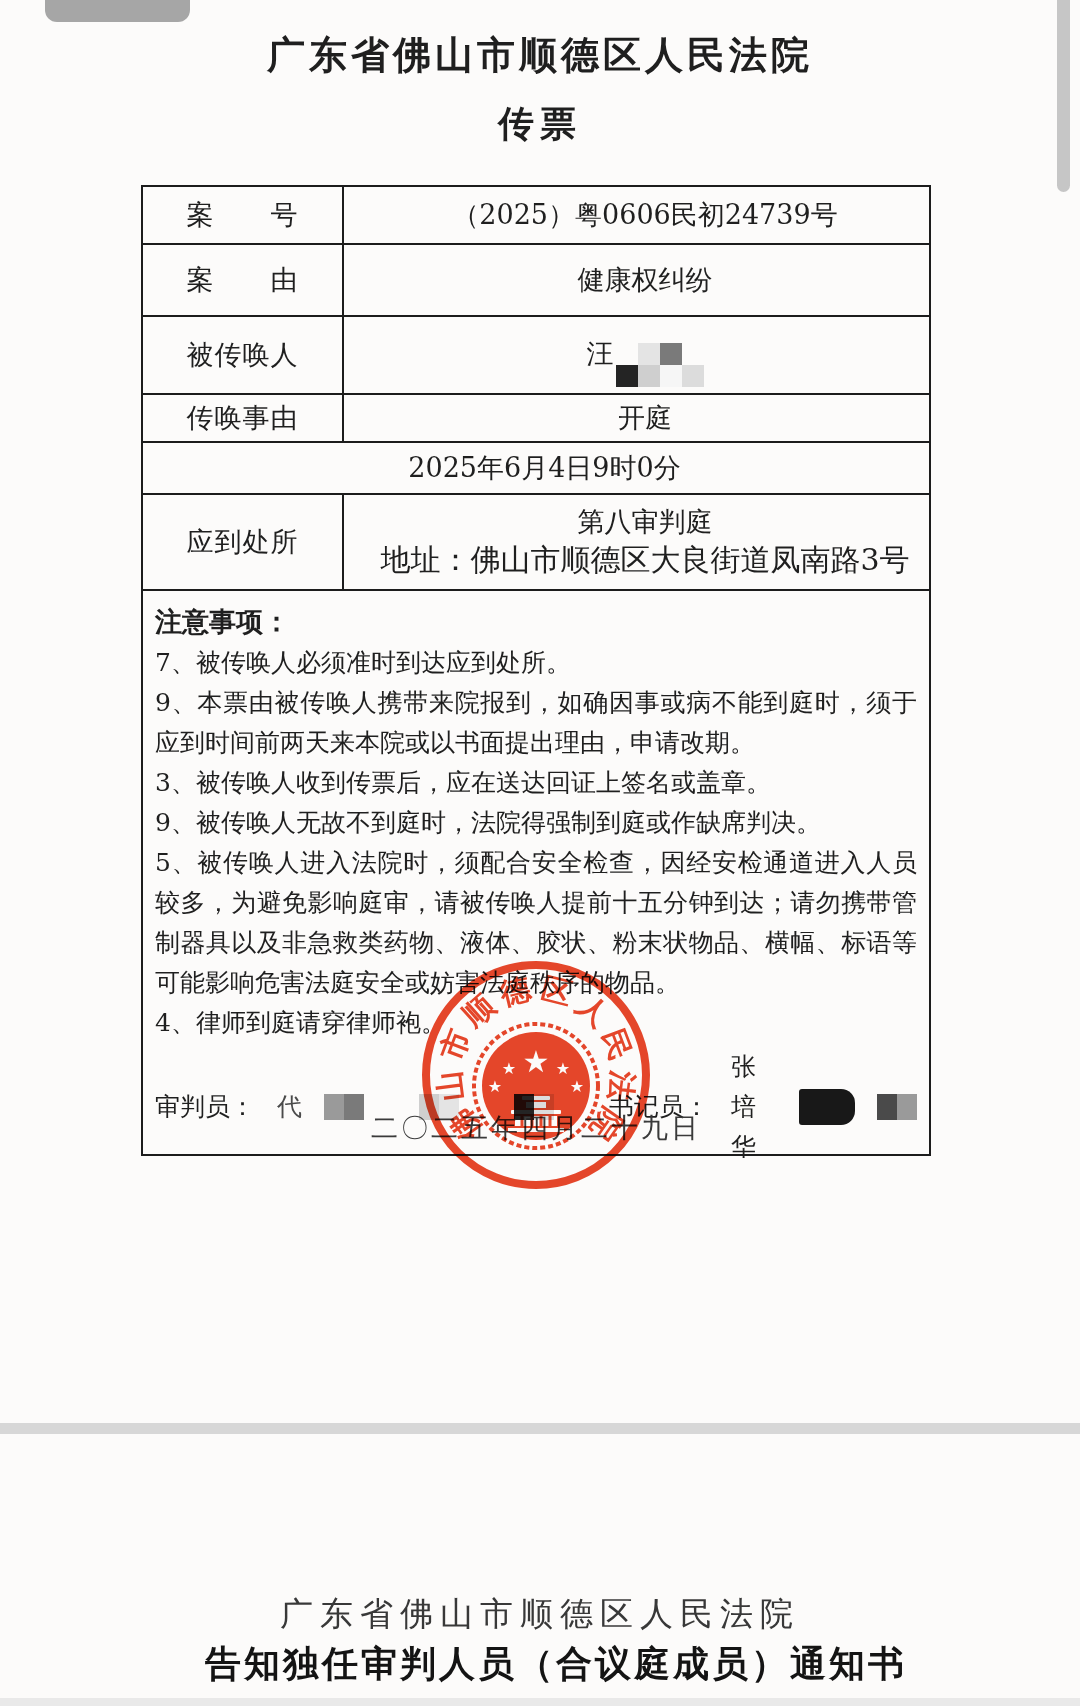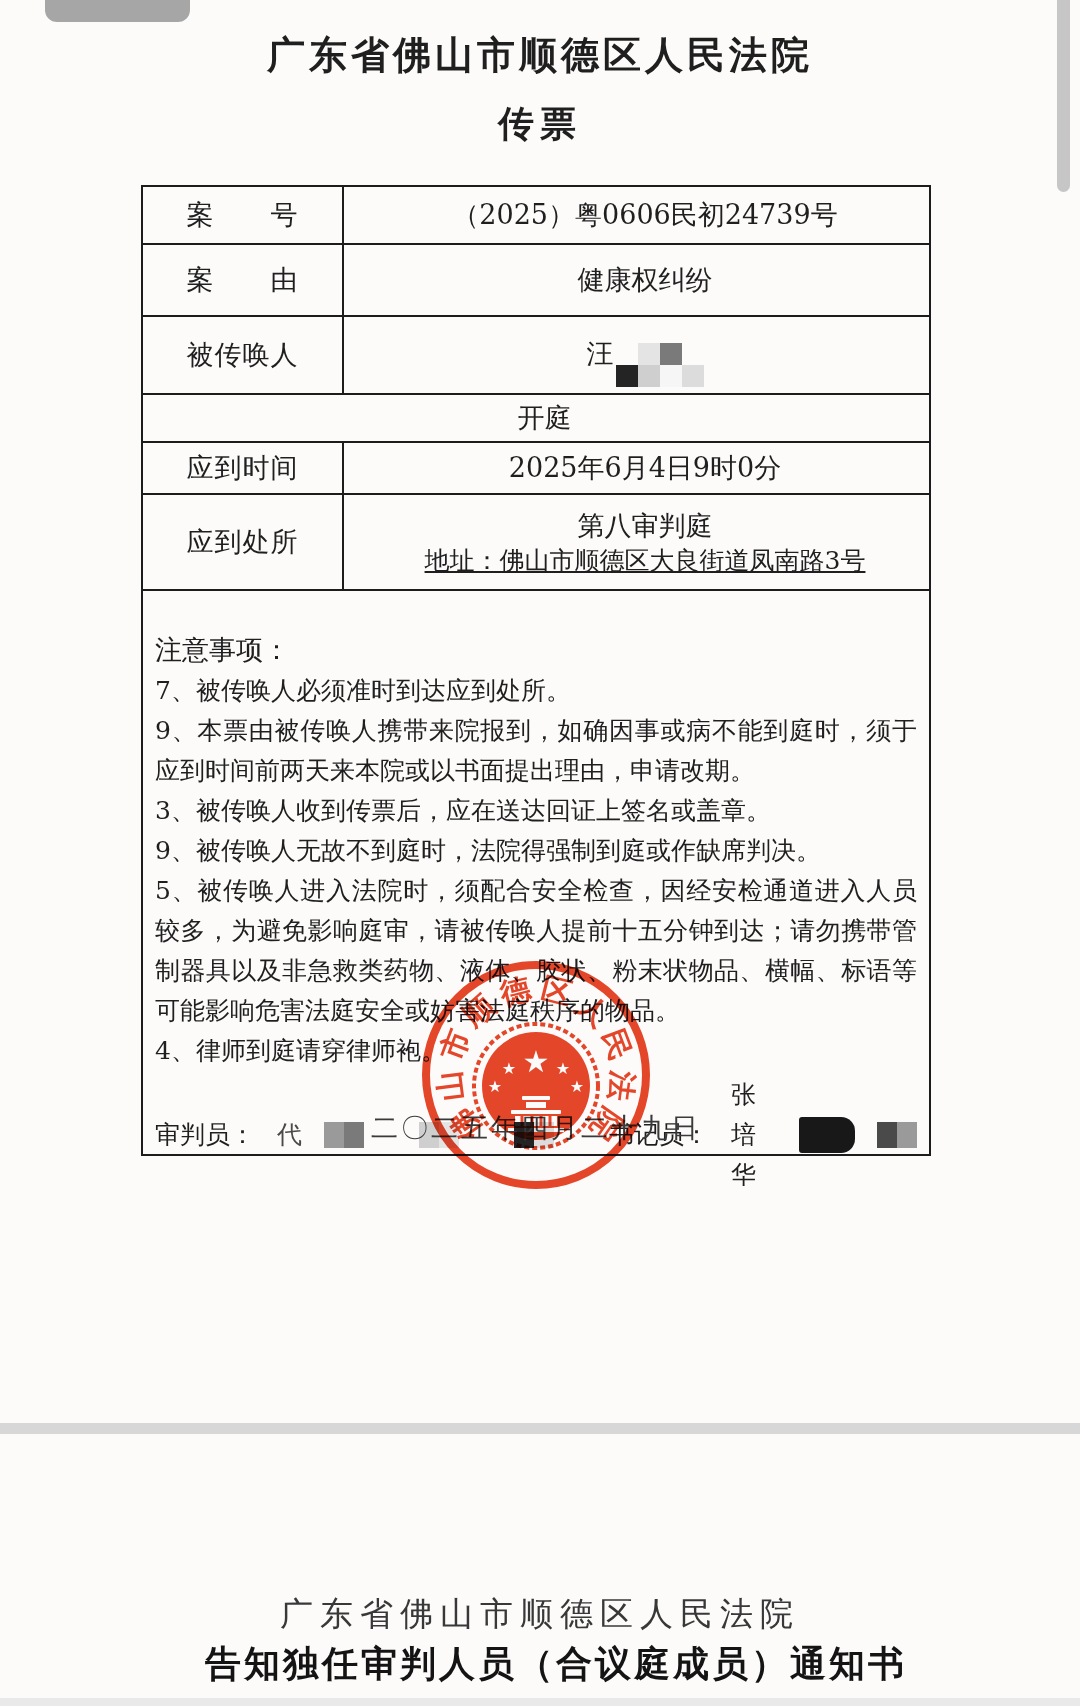--- a/index.html
+++ b/index.html
@@ -25,25 +25,25 @@
     font-size:36px; font-weight:700; letter-spacing:6px; }
 
   .summons-table { position:absolute; left:141px; top:185px; width:790px;
     border:2px solid #1c1c1c; background:transparent; }
   .trow { display:flex; border-bottom:2px solid #1c1c1c; }
   .tlabel { width:201px; border-right:2px solid #1c1c1c; display:flex;
     align-items:center; justify-content:center; font-size:27px; letter-spacing:1px; }
   .tvalue { flex:1; display:flex; flex-direction:column; align-items:center;
     justify-content:center; font-size:27px;padding-left:17px; }
   .h58{height:58px} .h72{height:72px} .h74{height:78px} .h48{height:48px} .h52{height:52px} .h96{height:96px}
-  .addr-line2 { font-size:25px; margin-top:0;text-decoration:underline; }
+  .addr-line2 { font-size:30px; margin-top:0; }
 
   .notes-cell { position:relative; height:563px; padding:10px 12px 6px 12px;
     font-size:25px; line-height:40px; }
-  .notes-heading { font-weight:400; font-size:27px; line-height:42px;margin-top:28px; }
+  .notes-heading { font-weight:700; font-size:27px; line-height:42px; }
   .note-item { text-align:justify; }
   .signer-line { display:flex; align-items:center; gap:22px; margin-top:4px; flex-wrap:nowrap; }
   .signer-label { white-space:nowrap; }
   .partial-char { color:#4a4a4a; }
   .doc-date { position:absolute; left:0; bottom:6px; width:100%; text-align:center;
     font-size:27px; color:#3a3a3a; letter-spacing:3px; }
 
   
   .mosaic { display:inline-grid; vertical-align:middle; }
   .mosaic i { display:block; width:22px; height:22px; }
@@ -104,25 +104,25 @@
               <i class="c-d2"></i>
               <i class="c-l2"></i>
               <i class="c-w"></i>
               <i class="c-l3"></i>
             </span>
         </span>
       </div>
     </div>
 
     <div class="trow h48">
+      <div class="tlabel">传唤事由</div>
       <div class="tvalue">开庭</div>
     </div>
 
     <div class="trow h52">
-      <div class="tlabel">应到时间</div>
       <div class="tvalue">2025年6月4日9时0分</div>
     </div>
 
     <div class="trow h96">
       <div class="tlabel">应到处所</div>
       <div class="tvalue">
         <div>第八审判庭</div>
         <div class="addr-line2">地址：佛山市顺德区大良街道凤南路3号</div>
       </div>
     </div>

